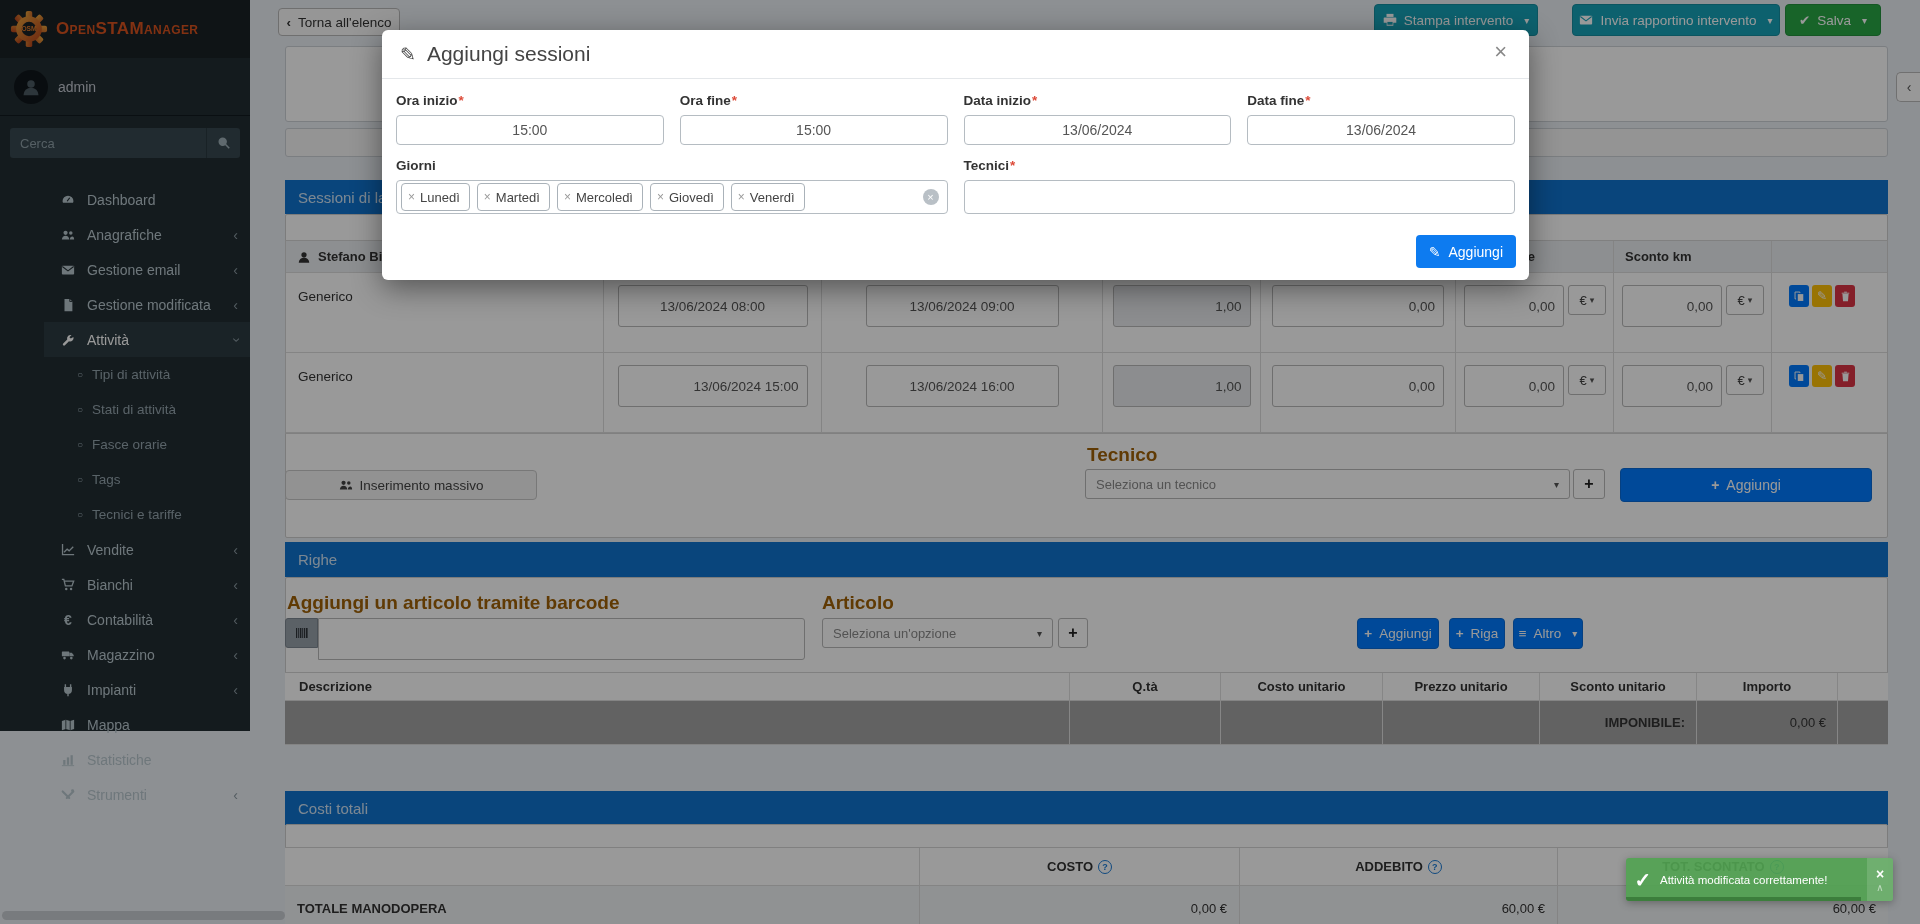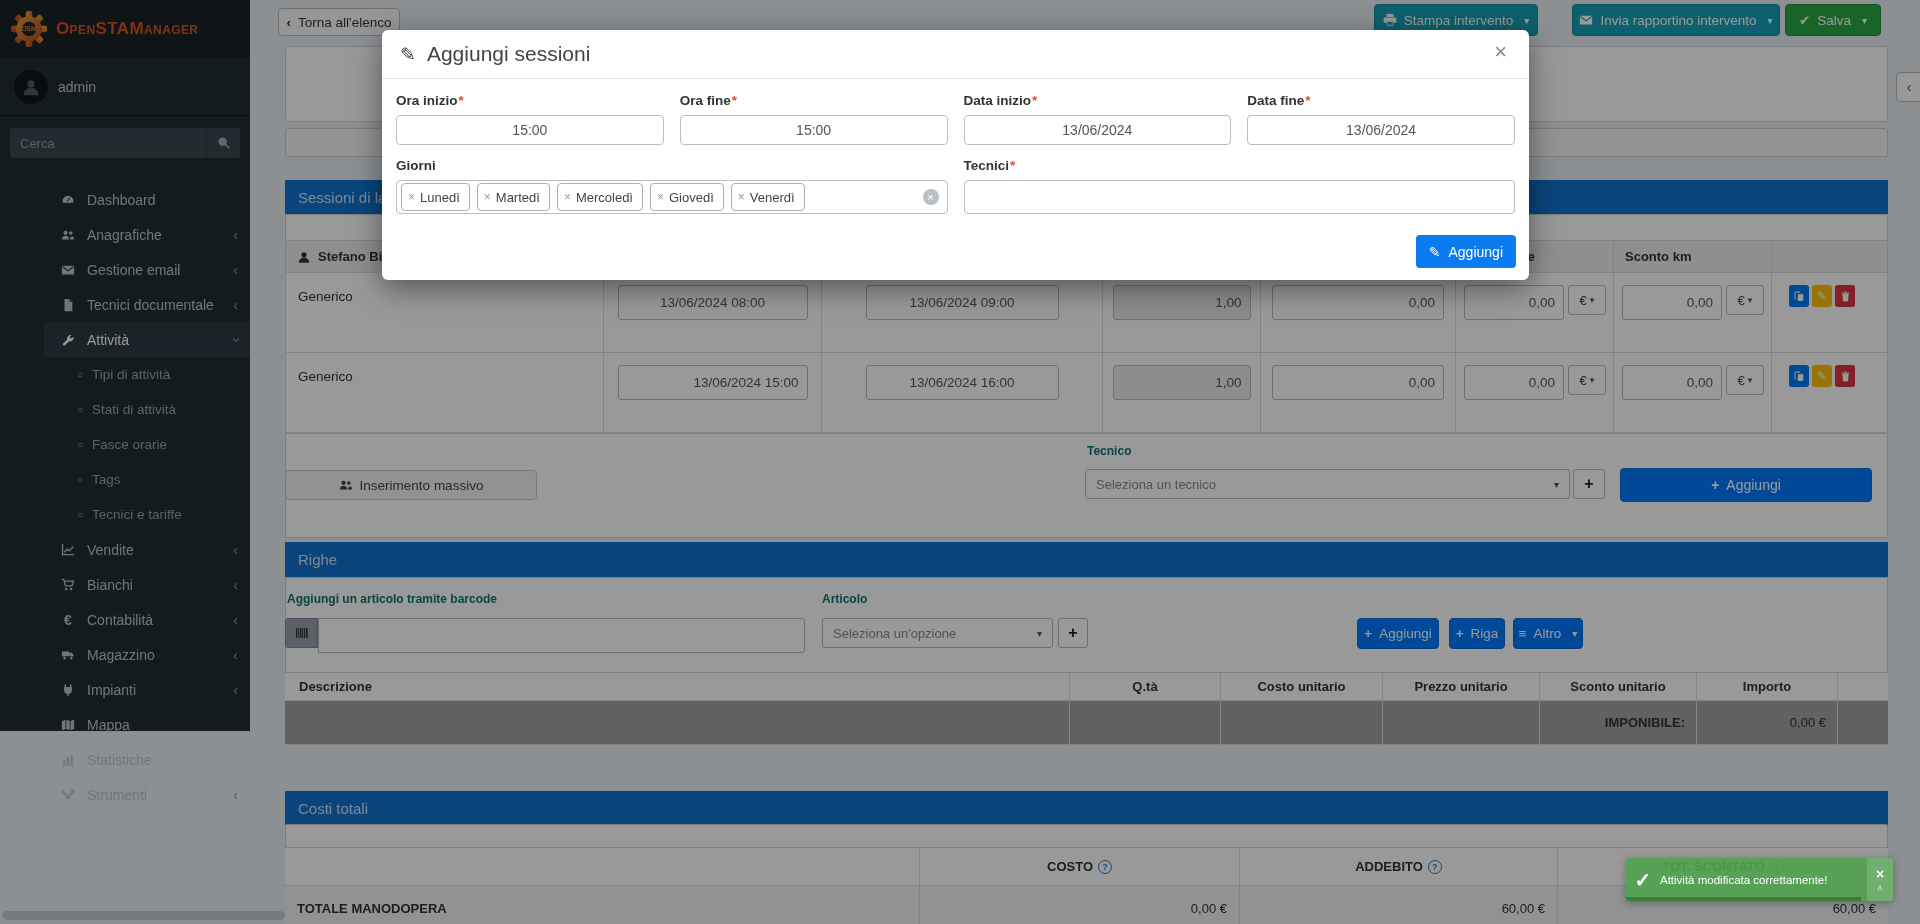--- a/index.html
+++ b/index.html
@@ -42,38 +42,38 @@
   .bar{background:#0f74cf;color:#cfe2f4;font-size:15px;display:flex;align-items:center;padding:0 13px;box-sizing:border-box;}
   .card{background:#fff;border:1px solid #cfcfcf;border-radius:2px;box-sizing:border-box;}
   
   .sess-table{display:grid;grid-template-columns:318px 218px 281px 158px 195px 158px 158px 1fr;grid-template-rows:32px 80px 80px;background:#fff;border:1px solid #d5d5d5;box-sizing:border-box;z-index:2;}
   .cell{border-right:1px solid #dcdcdc;border-bottom:1px solid #dcdcdc;box-sizing:border-box;font-size:13px;color:#333;}
   .cell:nth-child(8n){border-right:none;}
   .th{background:#eceff2;display:flex;align-items:center;padding:0 11px;font-weight:bold;gap:7px;white-space:nowrap;overflow:hidden;}
   .td{padding-top:12px;}
   .td-desc{padding:16px 0 0 12px;font-size:13.5px;}
   .td-c{display:flex;justify-content:center;}
-  .inp{height:35px;border:1px solid #b9b9b9;border-radius:3px;background:#fff;color:#555;font-size:13.5px;box-sizing:border-box;padding:11px 8px;font-family:inherit;outline:none;}
+  .inp{height:42px;border:1px solid #b9b9b9;border-radius:3px;background:#fff;color:#555;font-size:13.5px;box-sizing:border-box;padding:11px 8px;font-family:inherit;outline:none;}
   .inp.center{text-align:center;}
   .inp.right{text-align:right;}
   .inp.ro{background:#e9ecef;}
   .unitsel{height:30px;width:38px;margin-left:4px;border:1px solid #b9b9b9;border-radius:3px;background:#fff;display:flex;align-items:center;justify-content:center;gap:3px;font-size:13px;color:#444;box-sizing:border-box;cursor:pointer;}
   .unitsel .caret{margin:0;font-size:9px;color:#555;}
   .td-group{display:flex;padding-left:8px;}
   .iconbtns{display:flex;gap:3px;padding:12px 0 0 17px;}
   .ibtn{width:20px;height:22px;border-radius:3px;border:none;display:flex;align-items:center;justify-content:center;color:#fff;cursor:pointer;padding:0;}
   .ibtn svg{width:11px;height:11px;}
   .ib-blue{background:#007bff;}
   .ib-yellow{background:#ffc107;}
   .ib-red{background:#dc3545;}
   
   .sel{background:#fff;border:1px solid #b9b9b9;border-radius:3px;display:flex;align-items:center;box-sizing:border-box;padding:0 10px;font-size:13px;color:#8a8a8a;cursor:pointer;}
   .sel .caret{margin-left:auto;color:#555;}
   .plusbtn{background:#fff;border:1px solid #b9b9b9;border-radius:3px;display:flex;align-items:center;justify-content:center;font-size:16px;font-weight:bold;color:#222;box-sizing:border-box;cursor:pointer;}
-  .lbl{font-size:12px;font-weight:bold;color:#0f766e;}
+  .lbl{font-size:19px;font-weight:bold;color:#a16207;}
   
   .righe-table{display:grid;grid-template-columns:785px 151px 162px 157px 157px 141px 1fr;grid-template-rows:28px 44px;background:#fff;border-top:1px solid #d5d5d5;box-sizing:border-box;}
   .rcell{border-right:1px solid #e0e0e0;border-bottom:1px solid #dcdcdc;box-sizing:border-box;font-size:13px;color:#333;display:flex;align-items:center;}
   .rcell:nth-child(7n){border-right:none;}
   .rth{font-weight:bold;justify-content:center;}
   .rth.left{justify-content:flex-start;padding-left:14px;}
   .rrow{background:#a3a3a3;}
   .rt-right{justify-content:flex-end;padding-right:11px;}
   
   .costi-table{display:grid;grid-template-columns:635px 320px 318px 1fr;grid-template-rows:38px 46px;background:#fff;border-top:1px solid #d5d5d5;box-sizing:border-box;}
@@ -191,21 +191,21 @@
         <span>Gestione email</span>
         <span class="chev">‹</span>
       </div>
       <div class="nav-item">
         <span class="nic">
             <svg class="ic" viewBox="0 0 16 16">
               <path d="M4 1h6l3 3v11H4z"></path>
               <path d="M10 1v3h3" fill="none" stroke="#222d32" stroke-width="1"></path>
             </svg>
           </span>
-        <span>Tecnici documentale</span>
+        <span>Gestione modificata</span>
         <span class="chev">‹</span>
       </div>
       <div class="nav-item active">
         <span class="nic">
             <svg class="ic" viewBox="0 0 16 16">
               <path d="M14.2 4.6a4 4 0 0 1-5.1 4.9l-4.6 4.6a1.4 1.4 0 0 1-2-2l4.6-4.6a4 4 0 0 1 4.9-5.1L9.6 4.8l1.6 1.6z"></path>
             </svg>
           </span>
         <span>Attività</span>
         <span class="chev open">‹</span>

